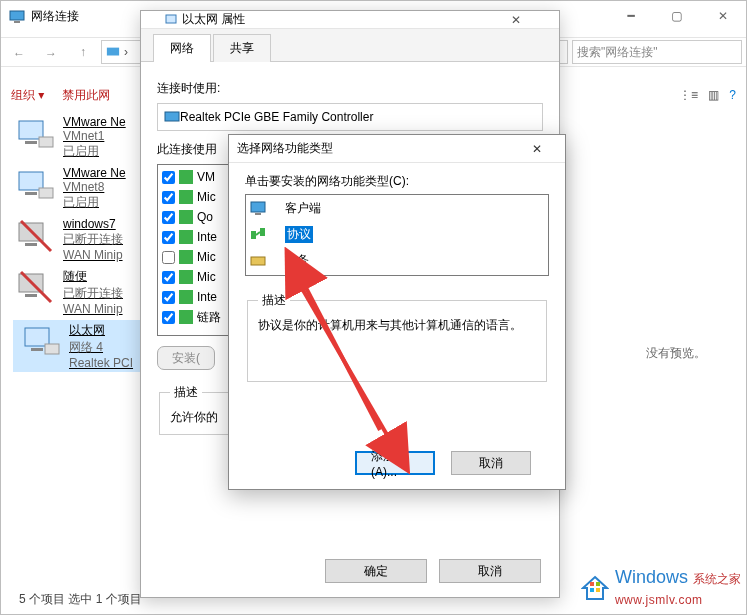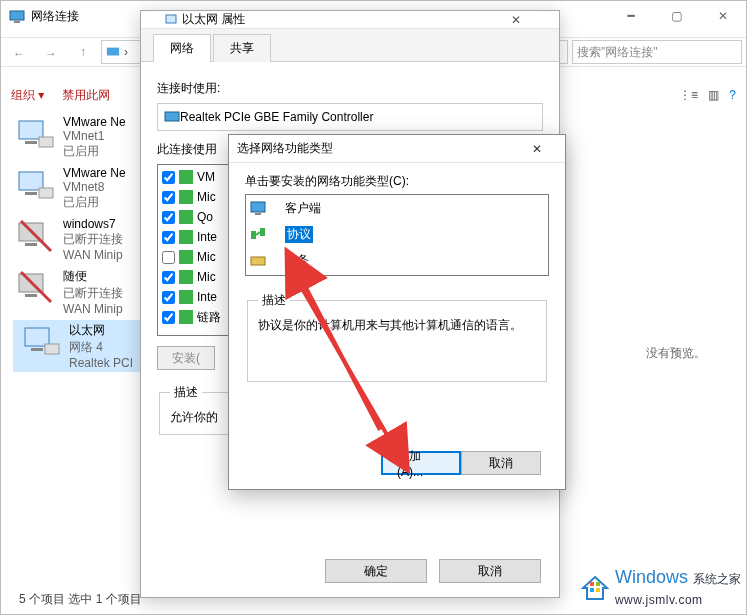--- a/index.html
+++ b/index.html
@@ -16,21 +16,21 @@
   .nav-btn { width:28px; height:26px; display:flex;align-items:center;justify-content:center;color:#888;}
   .addr-input { flex:1; height:24px; border:1px solid #ccc; display:flex; align-items:center; padding:0 4px; background:#fff;}
   .search-box { width:170px; height:24px; border:1px solid #ccc; display:flex; align-items:center; padding:0 4px; color:#888;}
 
   .toolbar { position:absolute; top:76px; left:0; right:0; height:36px; display:flex; align-items:center; padding:0 10px; color:#0078d4; }
   .toolbar .itm { margin-right:18px; color:#b91c1c; }
   .toolbar-right { position:absolute; right:10px; display:flex; align-items:center; gap:10px; color:#555;}
 
   .content-panel { position:absolute; top:112px; left:0; width:100%; bottom:30px; }
   .np-list { position:absolute; top:0; left:12px; width:210px; }
-  .np-item { display:flex; align-items:flex-start; padding:2px 4px; margin-bottom:2px; }
+  .np-item { display:flex; align-items:flex-start; padding:2px 4px; margin-bottom:2px;text-decoration:underline; }
   .np-item.selected { background:#cde8ff;padding-left:10px; }
   .np-icon { width:40px; height:40px; margin-right:6px; flex-shrink:0; }
   .np-text .t1 { color:#000; }
   .np-text .t2 { color:#666; }
 
   .preview-msg { position:absolute; top:232px; right:40px; color:#666; }
 
   .statusbar { position:absolute; bottom:6px; left:18px; color:#444; }
 
   
@@ -45,52 +45,52 @@
   .adapter-box { border:1px solid #ccc; padding:5px 6px; display:flex; align-items:center; gap:0; margin-bottom:10px;}
 
   .proto-list { border:1px solid #7a7a7a; height:172px; overflow:hidden; padding:2px 2px; }
   .proto-row { display:flex; align-items:center; height:20px; gap:4px; padding:0 2px;}
   .proto-row input[type=checkbox]{ width:13px;height:13px; margin:0;}
   .proto-ico { width:14px;height:14px; }
   .proto-label { white-space:nowrap; overflow:hidden; }
 
   .actionrow { display:flex; gap:8px; margin-top:10px;}
   .btn { height:24px; border:1px solid #adadad; background:#e1e1e1; padding:0 14px; display:inline-flex; align-items:center; justify-content:center;}
-  .btn.disabled { color:#888; background:#efefef; }
+  .btn.disabled { color:#888; background:#efefef;border-radius:7px; }
 
   fieldset.desc { border:1px solid #ccc; margin-top:14px; padding:8px 10px;}
   fieldset.desc legend { padding:0 4px; }
 
   .dlg1-footer { position:absolute; bottom:14px; right:18px; display:flex; gap:12px;}
   .dlg1-footer .btn { width:102px; }
 
   
   .dlg2 { position:absolute; top:134px; left:228px; width:338px; height:356px; background:#fff; border:1px solid #888; box-shadow:0 6px 22px rgba(0,0,0,.28); }
   .dlg2-title { height:28px; display:flex; align-items:center; padding:0 8px; border-bottom:1px solid #e5e5e5; font-size:12px;}
   .dlg2-title .x { margin-left:auto; width:40px; text-align:center; color:#333;}
   .dlg2-body { padding:10px 16px 0; }
   .type-list { border:1px solid #7a7a7a; height:82px; margin-top:4px;}
   .type-row { display:flex; align-items:center; height:26px; padding:0 4px; gap:19px;}
   .type-row.sel span.lbl { background:#0078d7; color:#fff; padding:0 2px;}
   .type-ico { width:16px; height:16px; }
 
   fieldset.desc2 { border:1px solid #ccc; margin-top:16px; padding:8px 10px; height:90px;}
   fieldset.desc2 legend { padding:0 4px; }
 
-  .dlg2-footer { position:absolute; bottom:14px; right:24px; display:flex; }
+  .dlg2-footer { position:absolute; bottom:14px; right:34px; display:flex; gap:16px;}
   .dlg2-footer .btn { width:80px; height:24px;}
   .btn.primary { border:2px solid #0078d7; background:#e5f1fb;}
 
   
   .anno { position:absolute; top:0; left:0; width:747px; height:615px; pointer-events:none; }
 
   
   .wm { position:absolute; right:6px; bottom:6px; display:flex; align-items:center; gap:6px; color:#1274c8; font-size:18px; opacity:0.9;}
   .wm .house { width:28px; height:28px; }
-  .wm small { color:#0f172a; font-size:12px; }
+  .wm small { color:#b91c1c; font-size:12px; }
 
   
   svg { display:block; }
 </style>
 </head>
 <body>
 
 <div class="explorer">
   <div class="explorer-title">
     <span class="icon">

